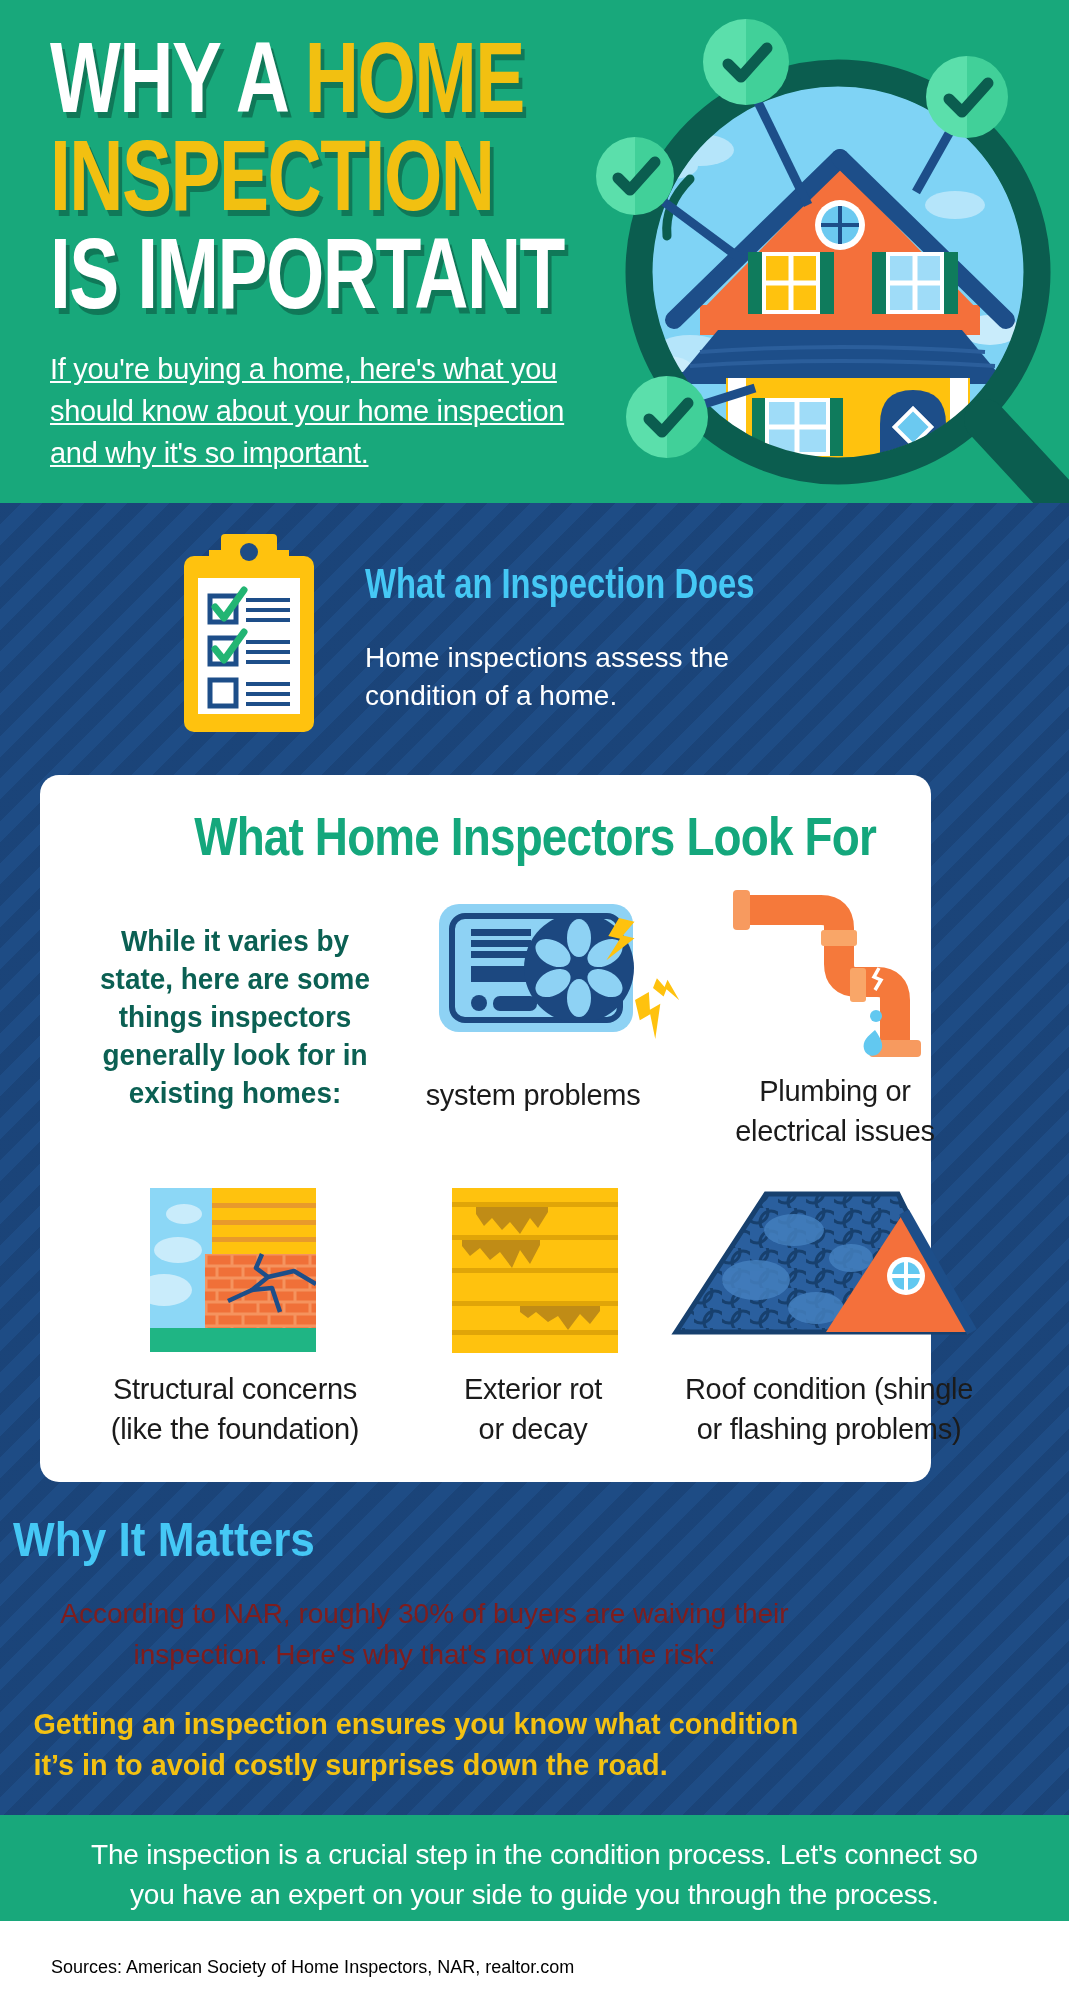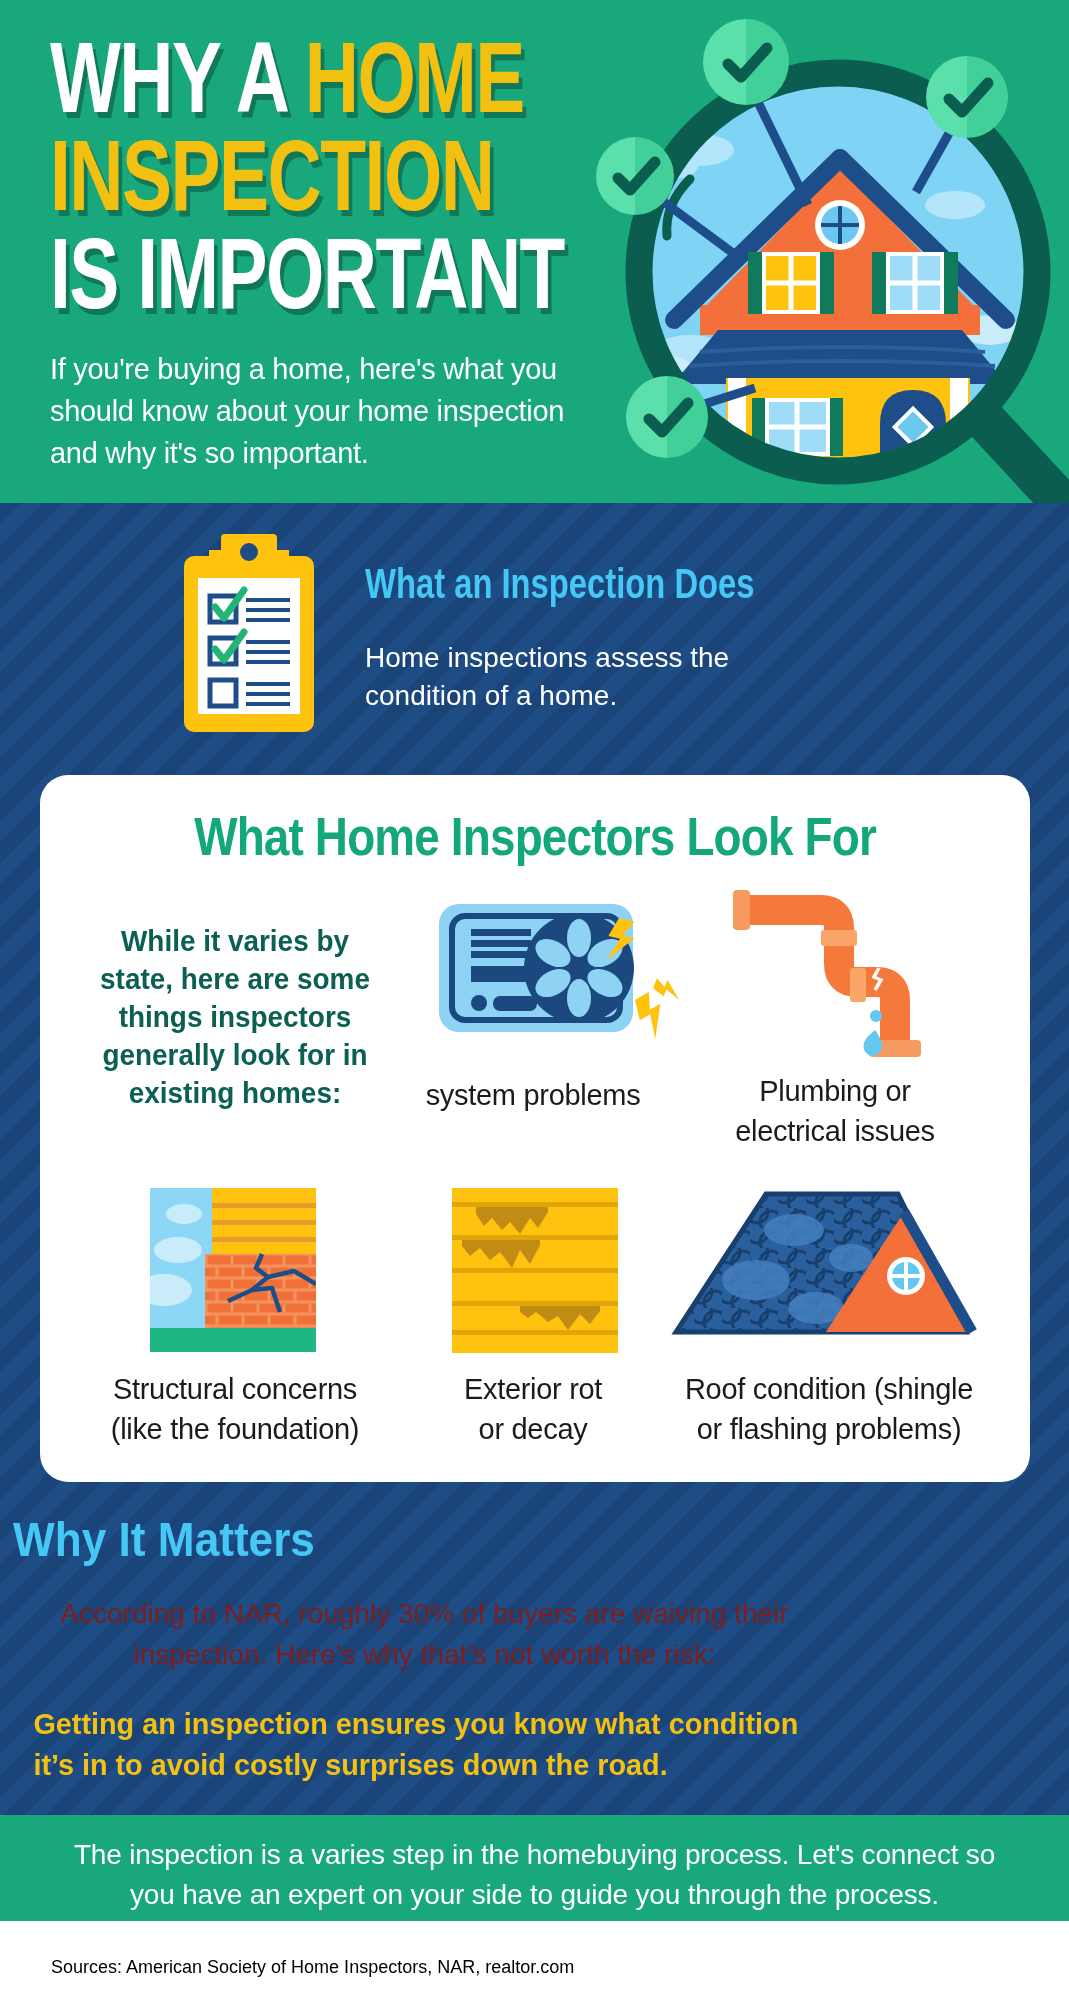--- a/index.html
+++ b/index.html
@@ -7,30 +7,30 @@
         font-family:"Liberation Sans",sans-serif;background:#ffffff;padding-left:40px;}
   .abs{position:absolute;}
   
   #header{left:0;top:0;width:1069px;height:503px;background:#18A87B;}
   #title{left:50px;top:28px;line-height:98px;font-weight:700;font-size:100px;
          letter-spacing:-2px;white-space:nowrap;}
   .t-line{transform:scaleX(.75);transform-origin:left center;
           text-shadow:5px 6px 0 rgba(7,61,46,.45);}
   .tw{color:#ffffff;} .ty{color:#F2C011;}
   #subtitle{left:50px;top:348px;font-size:29px;line-height:42px;color:#ffffff;
-            letter-spacing:-.3px;}
+            letter-spacing:-.3px;text-decoration:underline;}
   
   #bluebody{left:0;top:503px;width:1069px;height:1312px;background:#1E4C85;}
   #bluebody .stripes, #cta .stripes{position:absolute;inset:0;
       background:repeating-linear-gradient(135deg,rgba(9,26,58,.16) 0 15px,rgba(9,26,58,0) 15px 30px);}
   #insp-heading{left:365px;top:560px;font-size:42px;font-weight:700;color:#45C8F5;
        transform:scaleX(.78);transform-origin:left top;white-space:nowrap;}
   #insp-body{left:365px;top:639px;font-size:28px;line-height:38px;color:#ffffff;}
   
-  #card{left:40px;top:775px;width:990px;height:707px;background:#ffffff;border-radius:28px;}
+  #card{left:40px;top:775px;width:891px;height:707px;background:#ffffff;border-radius:19px;}
   #card-heading{left:0;top:30px;width:990px;text-align:center;font-size:54px;font-weight:700;
        color:#14A77C;white-space:nowrap;}
   #card-heading span{display:inline-block;transform:scaleX(.85);transform-origin:center;letter-spacing:-1px;}
   #card-intro{left:45px;top:147px;width:300px;text-align:center;font-size:30px;font-weight:700;
        color:#0B6053;line-height:38px;}
   #card-intro div{transform:scaleX(.93);transform-origin:center;white-space:nowrap;}
   .item-label{font-size:29px;line-height:40px;color:#1b1b1b;text-align:center;letter-spacing:-.3px;}
   
   #wim-heading{left:0;top:1512px;width:1069px;font-size:48px;font-weight:700;
        color:#45C8F5;white-space:nowrap;}
@@ -343,21 +343,21 @@
     <div>According to NAR, roughly 30% of buyers are waiving their</div>
     <div>inspection. Here's why that's not worth the risk:</div>
   </div>
   <div id="wim-highlight" class="abs">
     <div>Getting an inspection ensures you know what condition</div>
     <div>it’s in to avoid costly surprises down the road.</div>
   </div>
 
   <div id="cta" class="abs">
     <div id="cta-text">
-      <div>The inspection is a varies step in the homebuying process. Let's connect so</div>
+      <div>The inspection is a crucial step in the condition process. Let's connect so</div>
       <div>you have an expert on your side to guide you through the process.</div>
     </div>
   </div>
 
   <div id="footer" class="abs">
     <div id="sources">Sources: American Society of Home Inspectors, NAR, realtor.com</div>
   </div>
 
 </div>
 

